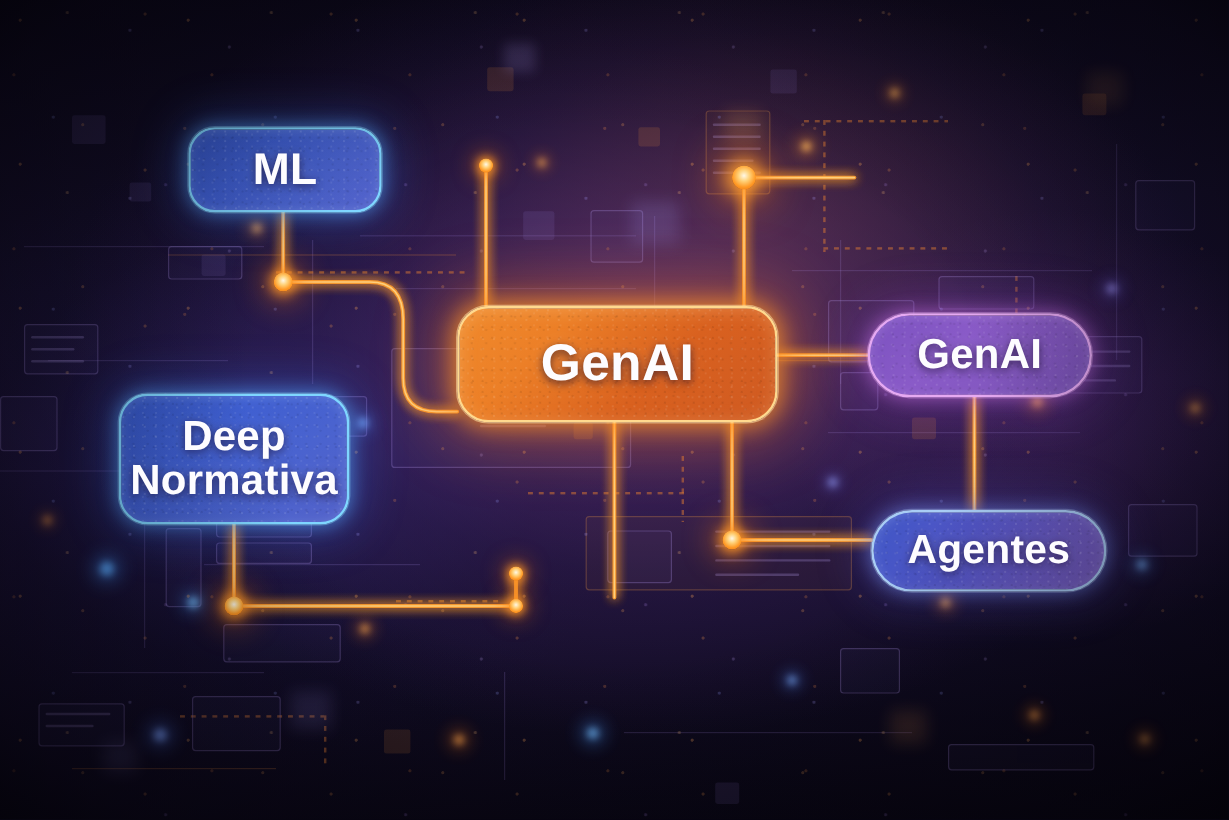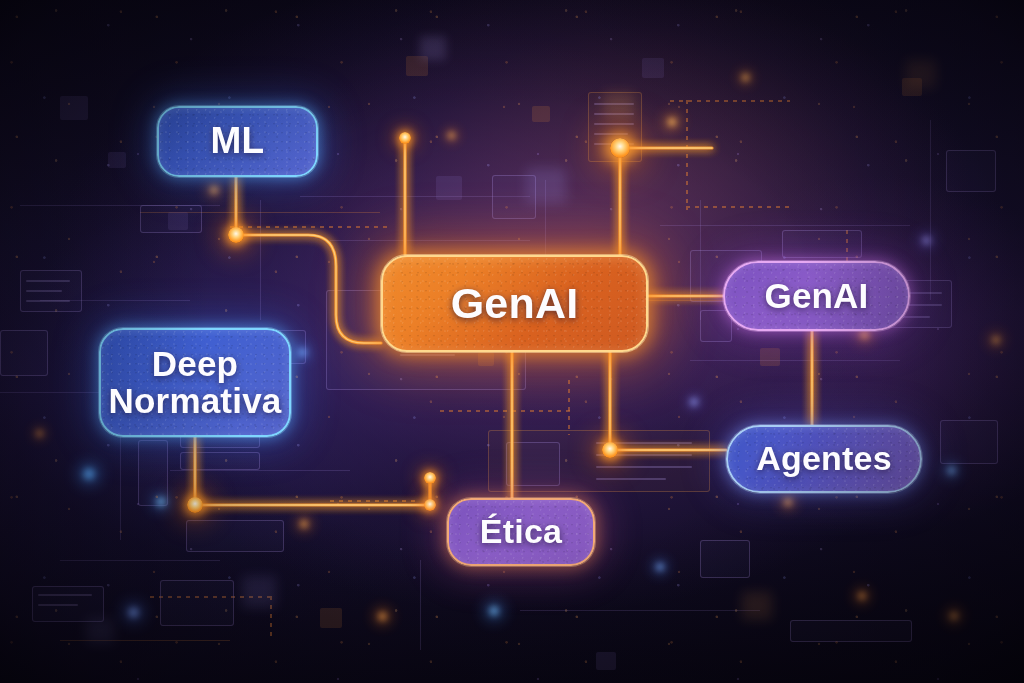--- a/index.html
+++ b/index.html
@@ -389,19 +389,16 @@
     <span style="display:block;">
       <span style="display:block;">Deep</span>
       <span style="display:block;">Normativa</span>
     </span>
   </div>
 
   <div class="node n-blurple" id="n-agentes">
     <span>Agentes</span>
   </div>
 
-  <div class="node n-ethic" id="n-etica">
-    <span>Ética</span>
-  </div>
 
 
   <div class="bg-layer" id="bg-vignette"></div>
 </div>
 
 </body></html>

